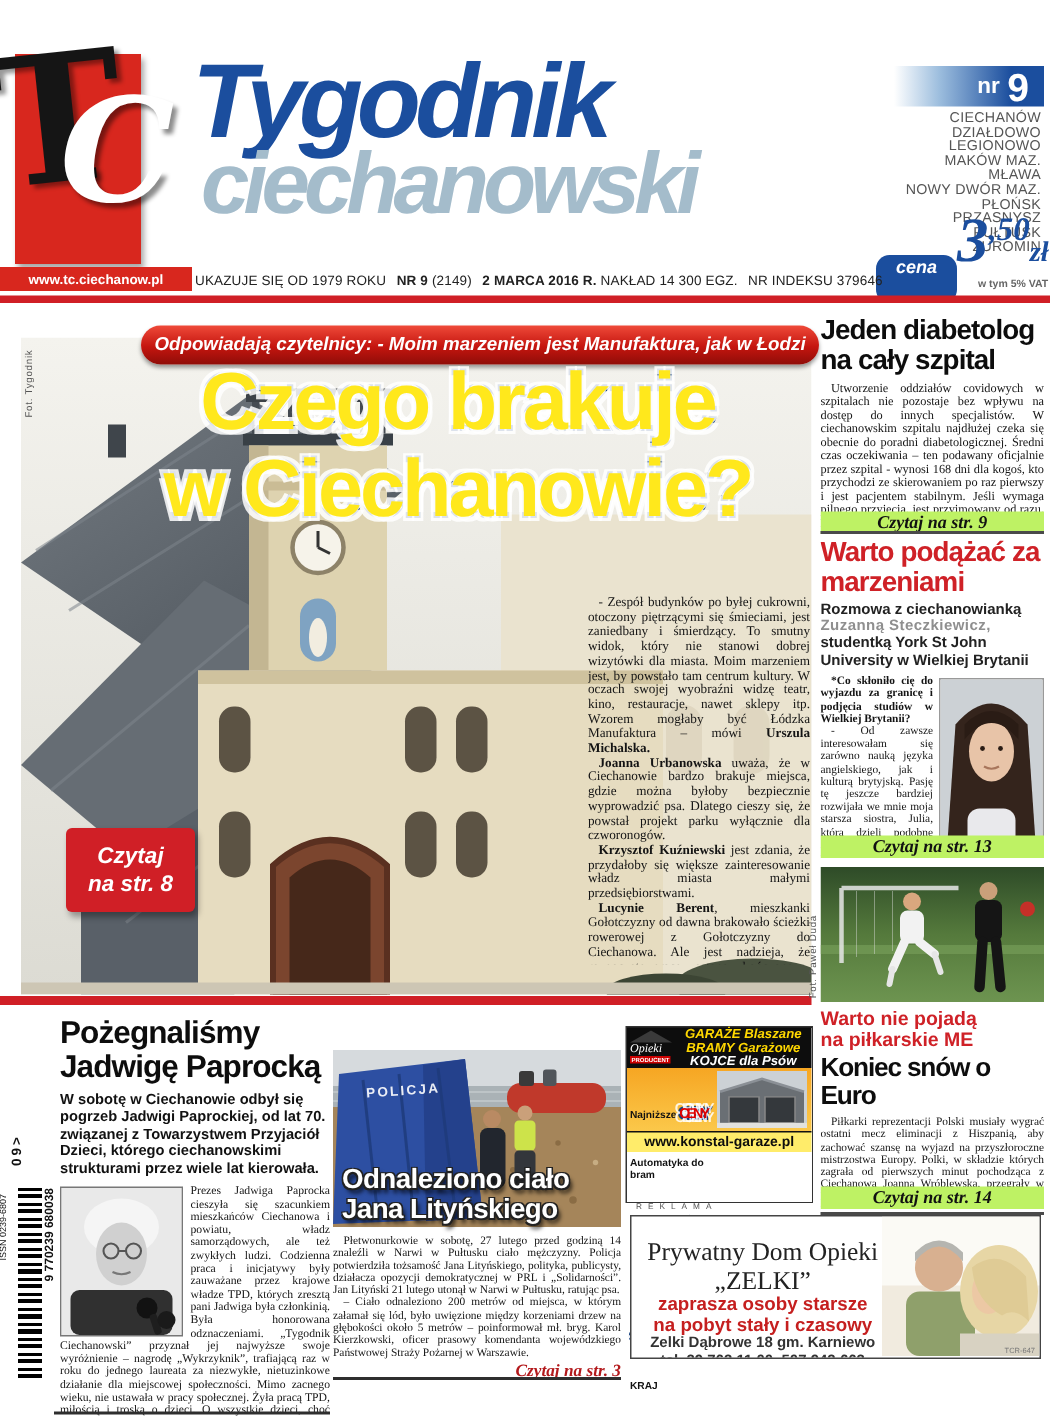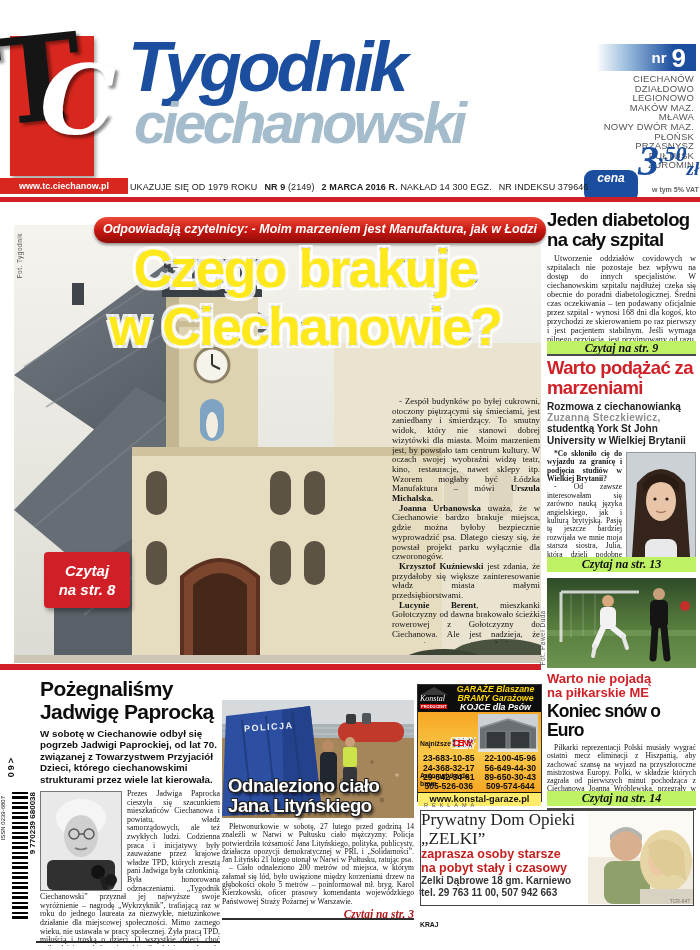--- a/index.html
+++ b/index.html
@@ -95,21 +95,21 @@
   .kp.white{color:#fff;}
   .k-mid{height:42px;background:linear-gradient(180deg,#f6a623,#fbc84a);display:flex;padding:2px;box-sizing:border-box;}
   .k-feat{width:56px;font-weight:700;font-size:6.8px;line-height:8.2px;color:#111;}
   .k-feat .hl{color:#e00000;font-size:9.5px;font-weight:900;}
   .k-garage{flex:1;padding-left:2px;}
   .k-phones{height:38px;background:linear-gradient(180deg,#fbc84a,#f6a623);display:grid;grid-template-columns:1fr 1fr;align-content:center;text-align:center;font-weight:800;font-size:8.6px;line-height:9.4px;color:#0d0d0d;}
   .k-url{height:13px;background:#ffec6a;border-top:1px solid #111;font-weight:800;font-size:9.3px;line-height:13px;text-align:center;color:#0d0d0d;}
   .reklama{left:424px;top:802px;font-size:5.5px;letter-spacing:4px;color:#555;}
   .zelki{left:420px;top:810px;width:274px;height:96px;border:1.5px solid #444;background:#fff;box-sizing:border-box;overflow:hidden;}
   .z-photo{position:absolute;right:0;top:0;width:105px;height:100%;}
-  .z-text{position:absolute;left:0;top:0;width:175px;}
+  .z-text{position:absolute;left:0;top:15px;width:175px;text-align:center;}
   .zt{font-family:"Liberation Serif",serif;font-size:17px;line-height:18.5px;color:#222;}
   .zred{font-weight:800;font-size:12.5px;line-height:13.5px;color:#c51f1f;}
   .zaddr{font-weight:700;font-size:10px;line-height:11.5px;color:#333;}
   .z-code{position:absolute;right:3px;bottom:1px;font-size:5px;color:#777;}
 </style>
 </head>
 <body>
 
 <div class="page">
 
@@ -393,21 +393,21 @@
       <p>– Ciało odnaleziono 200 metrów od miejsca, w którym załamał się lód, było uwięzione między korzeniami drzew na głębokości około 5 metrów – poinformował mł. bryg. Karol Kierzkowski, oficer prasowy komendanta wojewódzkiego Państwowej Straży Pożarnej w Warszawie.</p>
     </div>
     <div class="lity-read">Czytaj na str. 3</div>
   </div>
   <div class="abs dark-line" style="left:222px;top:918px;width:192px;"></div>
 
   <div class="abs konstal">
     <div class="k-head">
       <div class="k-logo">
         <div class="k-roof"></div>
-        <div class="k-brand">Konstal</div>
+        <div class="k-brand">Opieki</div>
         <div class="k-brandsub">PRODUCENT</div>
       </div>
       <div class="k-prods">
         <div class="kp">GARAŻE Blaszane</div>
         <div class="kp">BRAMY Garażowe</div>
         <div class="kp white">KOJCE dla Psów</div>
       </div>
     </div>
     <div class="k-mid">
       <div class="k-feat">
@@ -421,30 +421,20 @@
         <svg width="60" height="38" viewBox="0 0 60 44" preserveAspectRatio="none">
           <rect width="60" height="44" fill="#ccd1d5"></rect>
           <polygon points="2,16 30,6 58,16 58,42 2,42" fill="#6a6f74"></polygon>
           <polyline points="2,16 30,6 58,16" fill="none" stroke="#8b9096" stroke-width="2"></polyline>
           <rect x="8" y="20" width="20" height="20" fill="#34383c" stroke="#888" stroke-width="1"></rect>
           <rect x="32" y="20" width="20" height="20" fill="#34383c" stroke="#888" stroke-width="1"></rect>
           <rect x="0" y="40" width="60" height="4" fill="#e2e2df"></rect>
         </svg>
       </div>
     </div>
-    <div class="k-phones">
-      <span>23-683-10-85</span>
-      <span>22-100-45-96</span>
-      <span>24-368-32-17</span>
-      <span>56-649-44-30</span>
-      <span>29-642-34-61</span>
-      <span>89-650-30-43</span>
-      <span>505-526-036</span>
-      <span>509-574-644</span>
-    </div>
     <div class="k-url">www.konstal-garaze.pl</div>
   </div>
 
   <div class="abs reklama">REKLAMA</div>
   <div class="abs zelki">
     <div class="z-photo">
       <svg width="105" height="93" viewBox="0 0 105 93" preserveAspectRatio="none">
         <rect width="105" height="93" fill="#f1ebdf"></rect>
         <rect x="0" y="0" width="105" height="46" fill="#fbfaf5"></rect>
         <circle cx="38" cy="34" r="16" fill="#d8b090"></circle>

